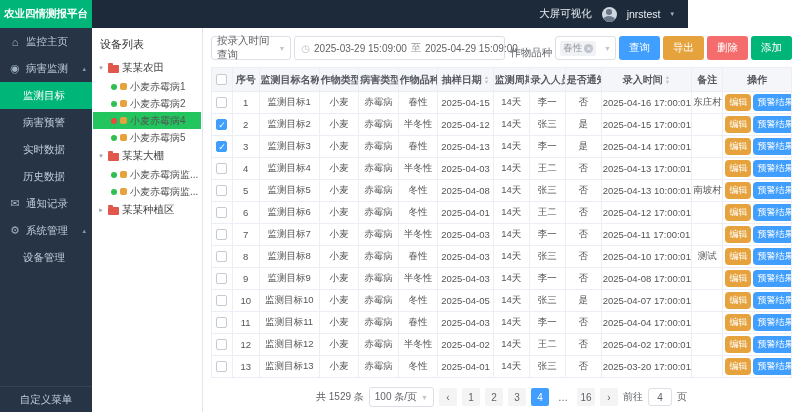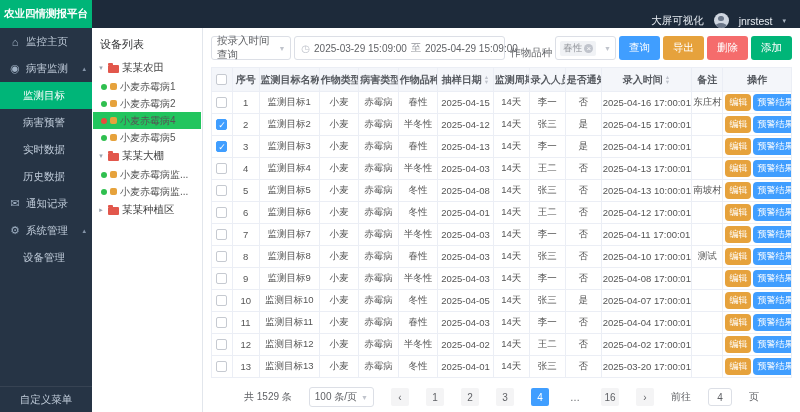--- a/index.html
+++ b/index.html
@@ -1,21 +1,21 @@
 <!DOCTYPE html>
 <html><head>
 <meta charset="utf-8">
 <style>
 *{margin:0;padding:0;box-sizing:border-box}
 html,body{width:800px;height:412px;overflow:hidden}
 body{font-family:"Liberation Sans","DejaVu Sans",sans-serif;font-size:11px;color:#333;background:#fff;position:relative}
 button{font-family:inherit}
 
 
-.topbar{position:absolute;top:0;left:0;width:800px;height:28px;background:#1d2a3a;display:flex;align-items:flex-end;z-index:5}
+.topbar{position:absolute;top:0;left:0;width:688px;height:28px;background:#1d2a3a;display:flex;align-items:center;z-index:5}
 .logo{width:92px;height:28px;background:#00b578;color:#fff;font-weight:bold;font-size:10.5px;display:flex;align-items:center;justify-content:center;white-space:nowrap}
 .topbar-right{margin-left:auto;display:flex;align-items:center;gap:10px;padding-right:14px;color:#e8edf3;font-size:10.5px}
 .avatar{width:15px;height:15px;border-radius:50%;background:#cfd6e0;position:relative;overflow:hidden}
 .avatar::before{content:"";position:absolute;top:2.5px;left:4.8px;width:5.5px;height:5.5px;border-radius:50%;background:#6b7789}
 .avatar::after{content:"";position:absolute;top:9.5px;left:1.5px;width:12px;height:8px;border-radius:50%;background:#6b7789}
 .tcaret{font-size:7px;color:#aab4c2}
 
 
 .sidebar{position:absolute;top:28px;left:0;width:92px;bottom:0;background:#263445;color:#bfcbd9}
 .menu-item{height:27px;display:flex;align-items:center;gap:5px;padding:0 6px 0 9px;font-size:10.5px;cursor:pointer;white-space:nowrap;overflow:hidden}
@@ -26,21 +26,21 @@
 .side-footer{position:absolute;bottom:0;left:0;width:100%;height:26px;display:flex;align-items:center;justify-content:center;font-size:10.5px;color:#bfcbd9;border-top:1px solid rgba(255,255,255,.08);cursor:pointer}
 
 
 .devpanel{position:absolute;top:28px;left:92px;width:111px;bottom:0;background:#fff;border-right:1px solid #e2e6ec;overflow:hidden}
 .devpanel-title{padding:9px 8px 6px;font-weight:normal;font-size:11px;color:#303133}
 .tree{padding:0 1px}
 .tnode{display:flex;align-items:center;gap:3px;height:20px;padding-left:4px;cursor:pointer;font-size:10.5px;color:#444;white-space:nowrap;overflow:hidden}
 .t-caret{font-size:7px;color:#99a3af;width:8px;flex:none;text-align:center}
 .folder{width:11px;height:8px;background:#e2574c;border-radius:1px;position:relative;flex:none;margin-top:1px}
 .folder::before{content:"";position:absolute;top:-2px;left:0;width:5px;height:2px;background:#e2574c;border-radius:1px 1px 0 0}
-.tleaf{display:flex;align-items:center;gap:3px;height:17px;padding-left:8px;cursor:pointer;font-size:10px;color:#555;white-space:nowrap;overflow:hidden}
+.tleaf{display:flex;align-items:center;gap:3px;height:17px;padding-left:18px;cursor:pointer;font-size:10px;color:#555;white-space:nowrap;overflow:hidden}
 .tleaf.selected{background:#22c55e}
 .dot{width:6px;height:6px;border-radius:50%;flex:none}
 .dot.online{background:#2fbf4f}
 .dot.offline{background:#e74c3c}
 .leaf-ic{width:7px;height:7px;border-radius:2px;background:#e6a23c;flex:none}
 
 
 .main{position:absolute;top:28px;left:203px;width:597px;bottom:0;background:#fff;padding:7px 8px}
 .filters{display:flex;align-items:flex-end;gap:3px;height:25px;margin-bottom:7px}
 .ctrl{height:24px;border:1px solid #dcdfe6;border-radius:3px;display:flex;align-items:center;color:#606266;background:#fff;font-size:10px}
@@ -64,21 +64,21 @@
 th,td{border:1px solid #ebeef5;text-align:center;white-space:nowrap;overflow:hidden;height:22px;padding:0 1px;font-size:9.5px;color:#555}
 thead th{background:#f4f6fa;color:#55595f;font-weight:bold;height:24px;font-size:10px}
 .sorts{display:inline-flex;flex-direction:column;vertical-align:middle;margin-left:2px;font-size:5.5px;line-height:4.5px;color:#c0c4cc}
 .cbx{width:11px;height:11px;border:1px solid #c6cad1;border-radius:2px;display:inline-block;background:#fff;vertical-align:middle}
 .cbx.checked{background:#409eff;border-color:#409eff;color:#fff;font-size:9px;line-height:11px;text-align:center}
 .mini{display:inline-block;border-radius:4px;color:#fff;font-size:9px;padding:2px 4px;margin:0 1px;cursor:pointer}
 .mini-edit{background:#e6a23c}
 .mini-warn{background:#409eff}
 
 
-.pager{display:flex;align-items:center;justify-content:center;gap:17px;margin-top:9px;color:#606266;font-size:10px}
+.pager{display:flex;align-items:center;justify-content:center;gap:5px;margin-top:9px;color:#606266;font-size:10px}
 .psize{height:20px;border:1px solid #dcdfe6;border-radius:3px;padding:0 5px;display:flex;align-items:center;gap:4px;cursor:pointer}
 .pbtn{min-width:18px;height:18px;border-radius:2px;display:flex;align-items:center;justify-content:center;cursor:pointer;color:#606266;background:#f4f4f5;padding:0 3px}
 .pbtn.dots{background:transparent}
 .pbtn.active{color:#fff;background:#409eff}
 .goto-input{width:24px;height:18px;border:1px solid #dcdfe6;border-radius:3px;display:flex;align-items:center;justify-content:center;background:#fff}
 </style>
 </head>
 <body>
 
 <div class="topbar">

